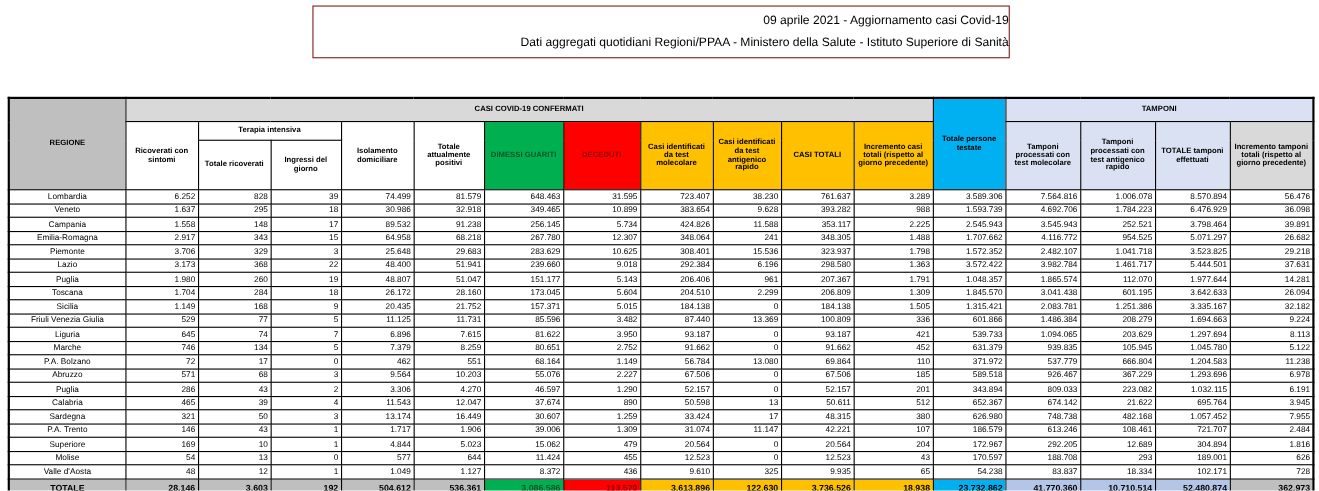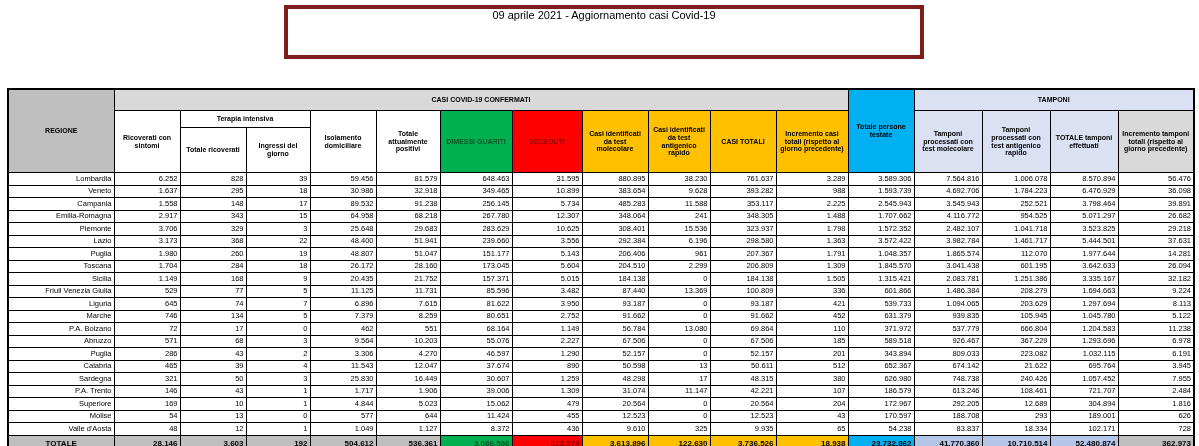--- a/index.html
+++ b/index.html
@@ -1,21 +1,21 @@
 <!DOCTYPE html>
 <html style="--green: #00B050; --red: #FF0000; --yellow: #FFC000; --cyan: #00B0F0; --tamblue: #D9E1F2; --totblue: #B4C6E7; --gray: #BFBFBF; --lgray: #D9D9D9;"><head>
 <meta charset="utf-8">
 <style>
   html,body { margin:0; padding:0; background:#fff; }
   body { width:1199px; height:446px; font-family:"Liberation Sans", sans-serif; color:#000; position:relative; }
 
   
   .title-box {
     position:absolute; left:284px; top:5px; width:632px; height:46px;
-    border:4px solid #7f1d1d; display:flex; flex-direction:row; justify-content:space-evenly;
+    border:1px solid #7f1d1d; display:flex; flex-direction:column; justify-content:space-evenly;
     text-align:right; background:#fff;
   }
   .title-box .tline { font-size:11px; line-height:12px; }
 
   
   table.report {
     position:absolute; left:7px; top:88px;
     border-collapse:collapse; table-layout:fixed;
     border:2px solid #000;
   }
@@ -34,37 +34,38 @@
   .hd-white   { background:#fff; }
   .hd-green   { background:var(--green); color:#0e5427; }
   .hd-red     { background:var(--red); color:#8b0000; }
   .hd-yellow  { background:var(--yellow); }
   .hd-cyan    { background:var(--cyan); }
   .hd-tamband { background:var(--tamblue); font-size:8.5px; }
   .hd-tam     { background:var(--tamblue); }
   .hd-lgray   { background:var(--lgray); }
 
   .data-row td { height:11.5px; background:#fff; font-size:7.5px; }
-  td.region { text-align:right; }
+  td.region { text-align:center; }
   td.num { text-align:right; }
 
   tr.total-row td { height:18px; font-weight:bold; font-size:8px; }
   .t-label { background:var(--gray); text-align:center; }
   .t-gray  { background:var(--gray); }
   .t-green { background:var(--green); color:#0e5427; }
   .t-red   { background:var(--red); color:#8b0000; }
   .t-yellow{ background:var(--yellow); }
   .t-cyan  { background:var(--cyan); }
   .t-blue  { background:var(--totblue); }
 </style>
 </head>
 <body>
 
 <div class="title-box">
   <div class="tline">09 aprile 2021 - Aggiornamento casi Covid-19</div>
+  <div class="tline">Dati aggregati quotidiani Regioni/PPAA - Ministero della Salute - Istituto Superiore di Sanità</div>
 </div>
 
 <table class="report">
   <colgroup>
     <col style="width:106px">
       <col style="width:66px">
       <col style="width:66px">
       <col style="width:64px">
     <col style="width:66px">
       <col style="width:64px">
@@ -107,25 +108,25 @@
       <th class="hd-white">Totale ricoverati</th>
       <th class="hd-white">Ingressi del giorno</th>
     </tr>
   </thead>
   <tbody>
       <tr class="data-row">
         <td class="region">Lombardia</td>
         <td class="num">6.252</td>
         <td class="num">828</td>
         <td class="num">39</td>
-        <td class="num">59.456</td>
+        <td class="num">74.499</td>
         <td class="num">81.579</td>
         <td class="num">648.463</td>
         <td class="num">31.595</td>
-        <td class="num">880.895</td>
+        <td class="num">723.407</td>
         <td class="num">38.230</td>
         <td class="num">761.637</td>
         <td class="num">3.289</td>
         <td class="num">3.589.306</td>
         <td class="num">7.564.816</td>
         <td class="num">1.006.078</td>
         <td class="num">8.570.894</td>
         <td class="num">56.476</td>
       </tr>
       <tr class="data-row">
@@ -149,21 +150,21 @@
       </tr>
       <tr class="data-row">
         <td class="region">Campania</td>
         <td class="num">1.558</td>
         <td class="num">148</td>
         <td class="num">17</td>
         <td class="num">89.532</td>
         <td class="num">91.238</td>
         <td class="num">256.145</td>
         <td class="num">5.734</td>
-        <td class="num">485.283</td>
+        <td class="num">424.826</td>
         <td class="num">11.588</td>
         <td class="num">353.117</td>
         <td class="num">2.225</td>
         <td class="num">2.545.943</td>
         <td class="num">3.545.943</td>
         <td class="num">252.521</td>
         <td class="num">3.798.464</td>
         <td class="num">39.891</td>
       </tr>
       <tr class="data-row">
@@ -205,21 +206,21 @@
         <td class="num">29.218</td>
       </tr>
       <tr class="data-row">
         <td class="region">Lazio</td>
         <td class="num">3.173</td>
         <td class="num">368</td>
         <td class="num">22</td>
         <td class="num">48.400</td>
         <td class="num">51.941</td>
         <td class="num">239.660</td>
-        <td class="num">3.556</td>
+        <td class="num">9.018</td>
         <td class="num">292.384</td>
         <td class="num">6.196</td>
         <td class="num">298.580</td>
         <td class="num">1.363</td>
         <td class="num">3.572.422</td>
         <td class="num">3.982.784</td>
         <td class="num">1.461.717</td>
         <td class="num">5.444.501</td>
         <td class="num">37.631</td>
       </tr>
@@ -411,31 +412,31 @@
         <td class="num">674.142</td>
         <td class="num">21.622</td>
         <td class="num">695.764</td>
         <td class="num">3.945</td>
       </tr>
       <tr class="data-row">
         <td class="region">Sardegna</td>
         <td class="num">321</td>
         <td class="num">50</td>
         <td class="num">3</td>
-        <td class="num">25.830</td>
+        <td class="num">13.174</td>
         <td class="num">16.449</td>
         <td class="num">30.607</td>
         <td class="num">1.259</td>
-        <td class="num">48.298</td>
+        <td class="num">33.424</td>
         <td class="num">17</td>
         <td class="num">48.315</td>
         <td class="num">380</td>
         <td class="num">626.980</td>
         <td class="num">748.738</td>
-        <td class="num">240.426</td>
+        <td class="num">482.168</td>
         <td class="num">1.057.452</td>
         <td class="num">7.955</td>
       </tr>
       <tr class="data-row">
         <td class="region">P.A. Trento</td>
         <td class="num">146</td>
         <td class="num">43</td>
         <td class="num">1</td>
         <td class="num">1.717</td>
         <td class="num">1.906</td>

